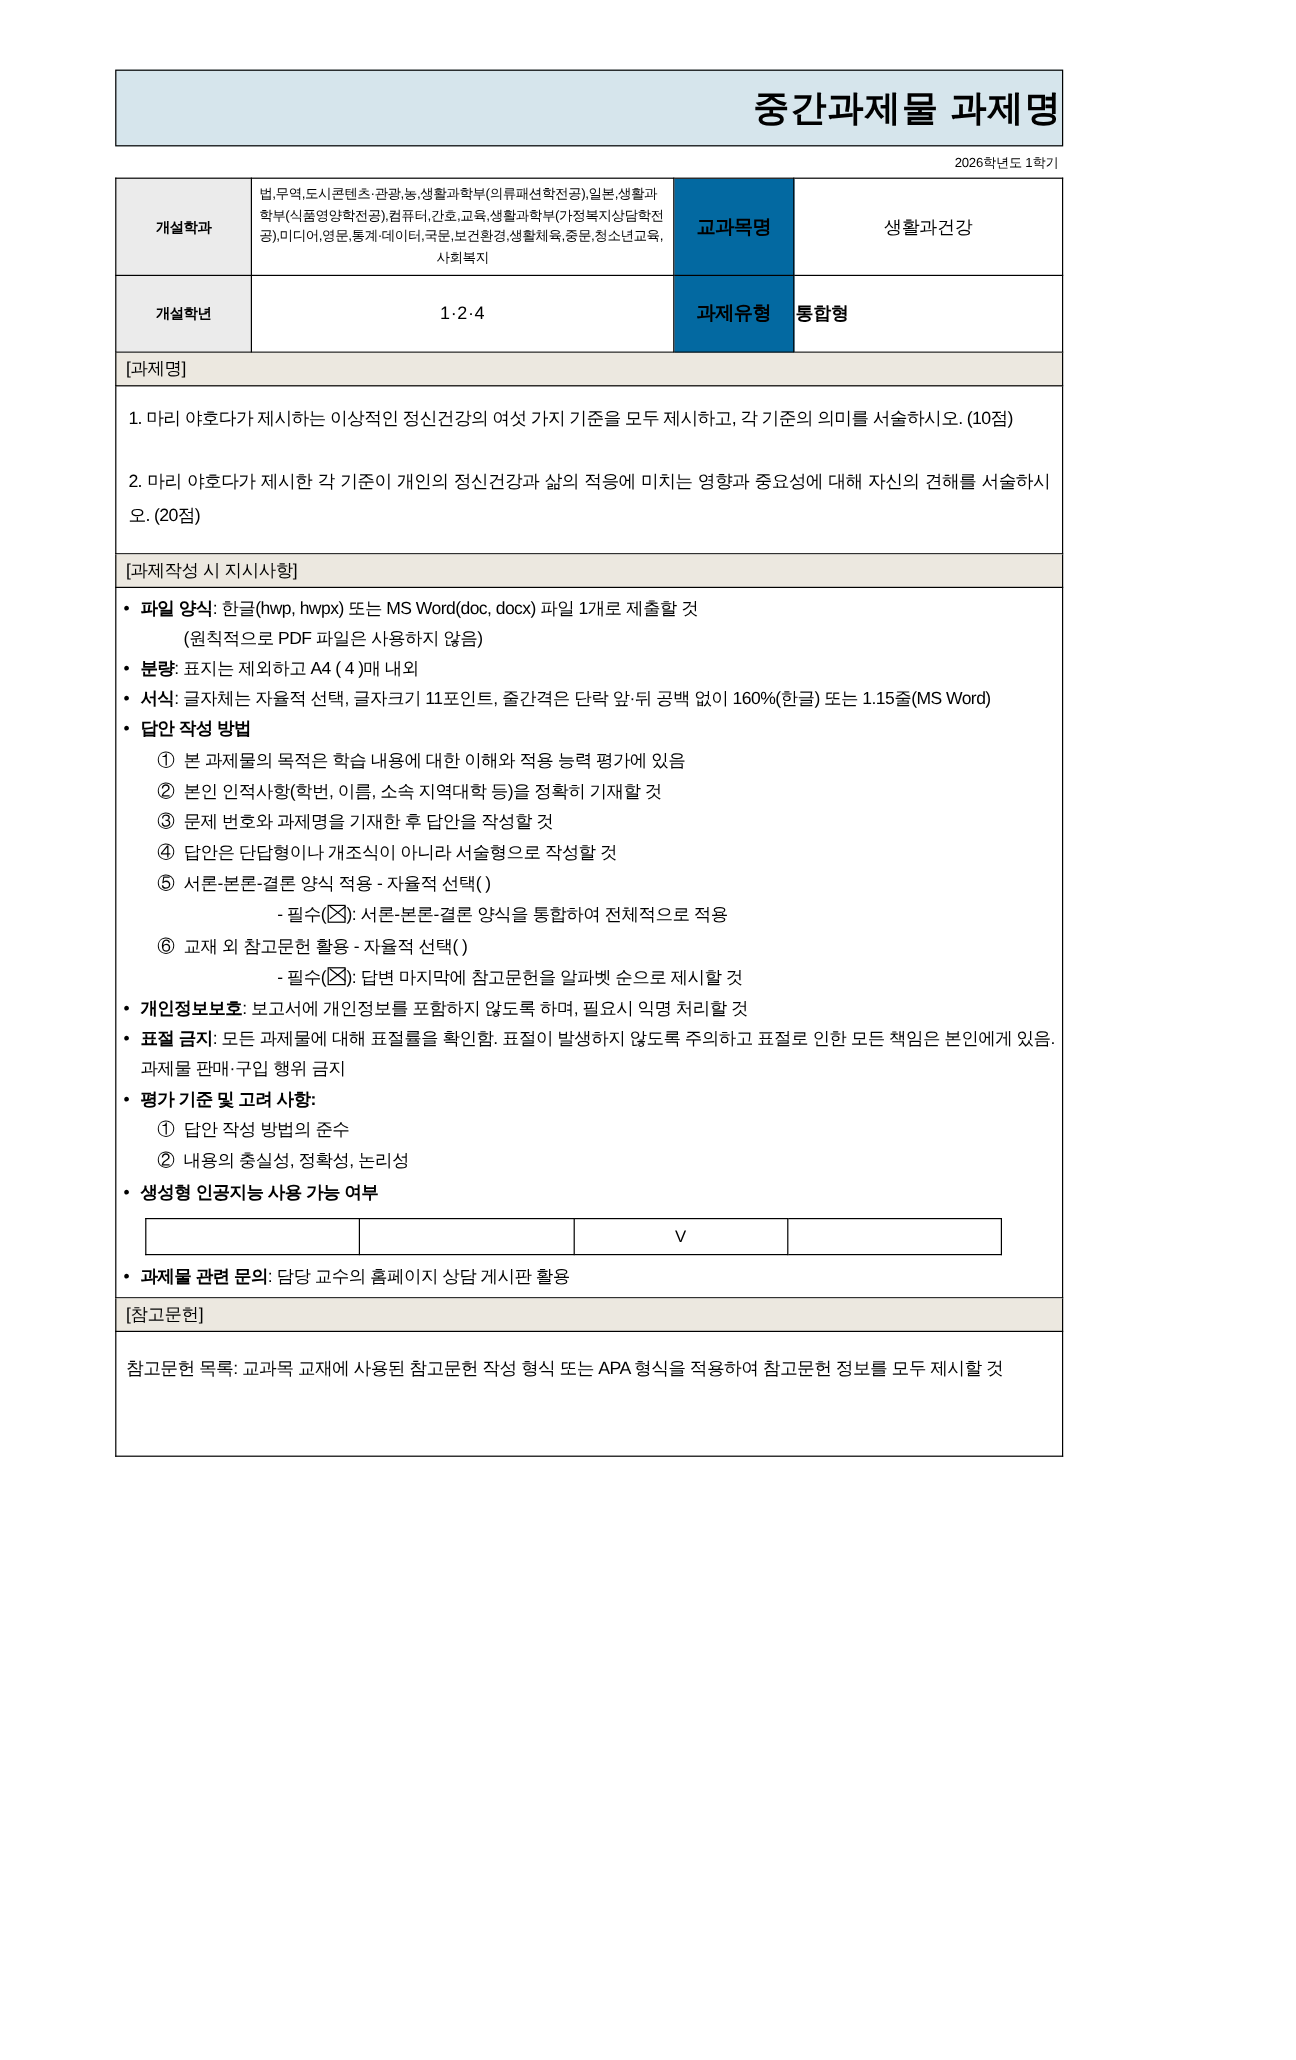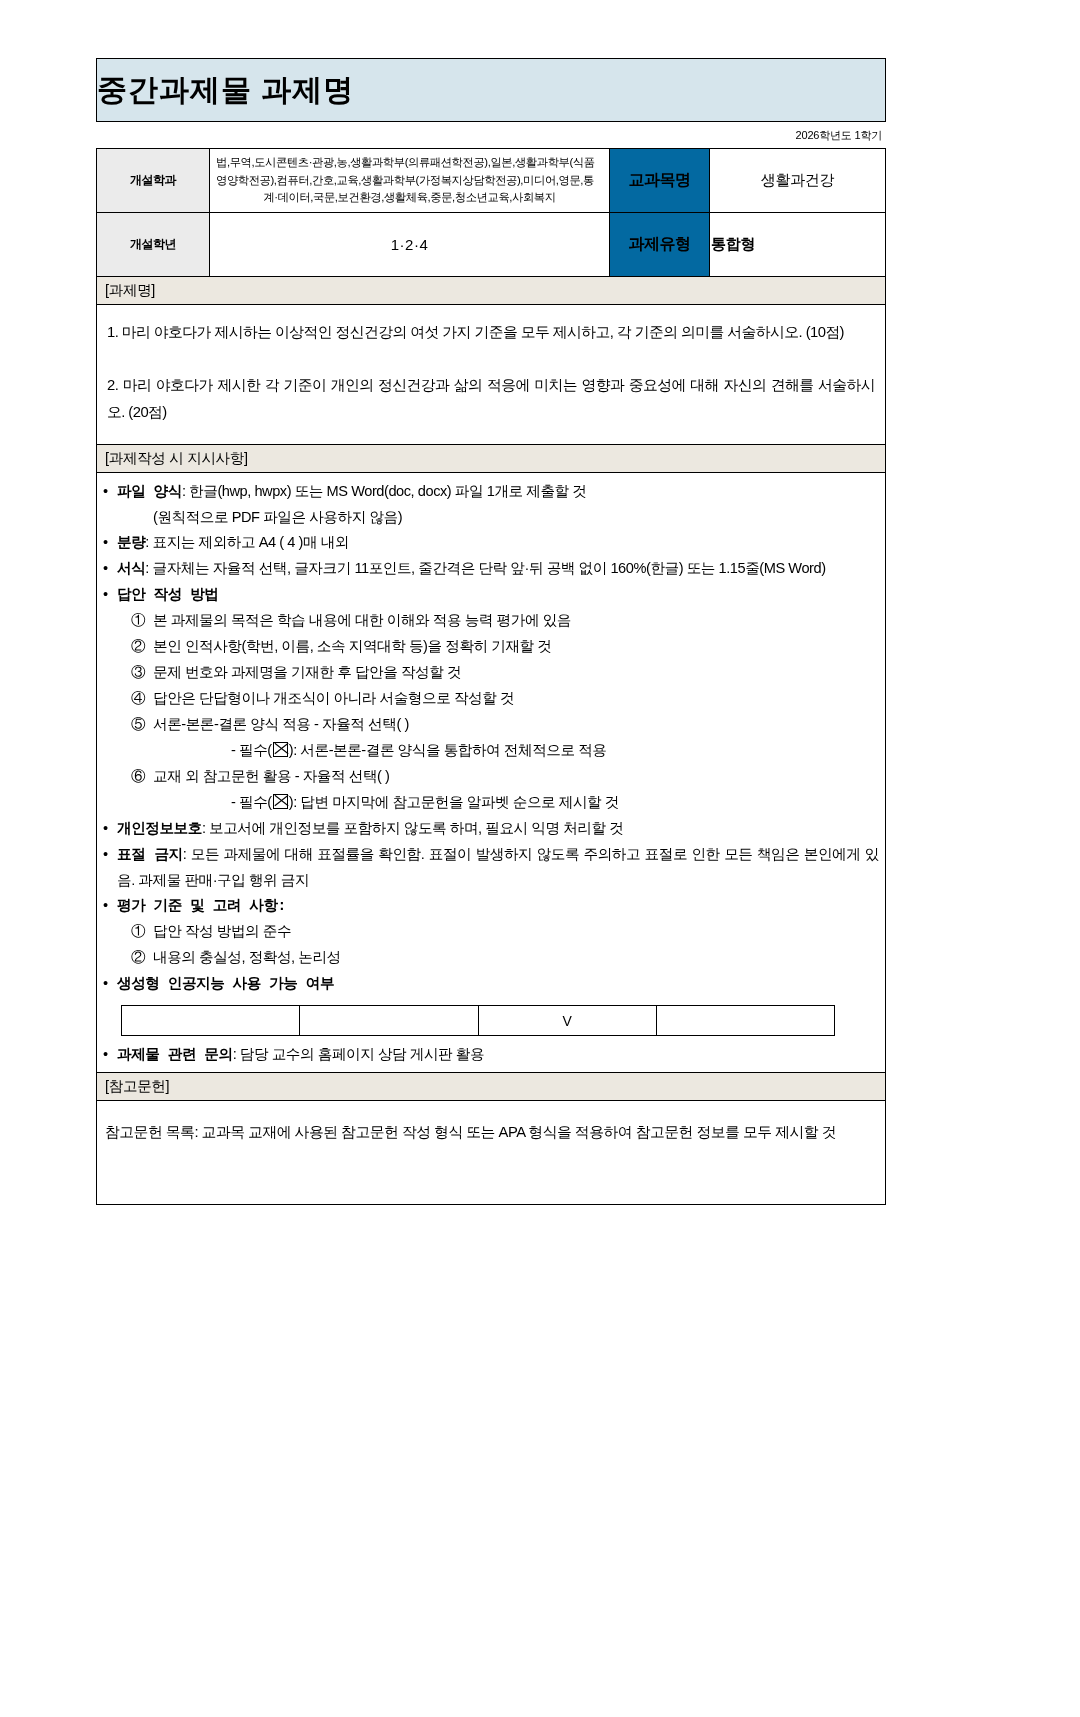--- a/index.html
+++ b/index.html
@@ -20,21 +20,21 @@
     top: 58px;
     width: 790px;
   }
   
   .title-box {
     border: 1px solid #000;
     background: #d6e5ec;
     height: 64px;
     display: flex;
     align-items: center;
-    justify-content: flex-start;
+    justify-content: flex-end;
     box-sizing: border-box;
   }
   .title-box .title-text {
     font-size: 30px;
     font-weight: bold;
     letter-spacing: 1px;
   }
   .semester {
     text-align: right;
     font-size: 11px;
@@ -60,21 +60,21 @@
     width: 113px;
     letter-spacing: -0.5px;
   }
   td.dept-val {
     font-size: 11.3px;
     line-height: 1.55;
     padding: 5px 6px 5px 6px;
     text-align: justify;
     text-align-last: center;
     letter-spacing: -0.4px;
-    width: 400px;
+    width: 352px;
   }
   td.subject-lbl {
     background: #0369a1;
     text-align: center;
     font-size: 16px;
     font-weight: bold;
     width: 100px;
     letter-spacing: -0.5px;
   }
   td.subject-val {
@@ -134,21 +134,20 @@
   .bullet-dot {
     width: 14px;
     flex: 0 0 14px;
     text-align: left;
   }
   .bullet-text {
     flex: 1;
   }
   .bullet-text b {
     font-weight: bold;
-    font-family: Liberation Mono, monospace;
   }
   .sub-indent {
     margin-left: 50px;
     font-size: 14.6px;
     line-height: 1.72;
     letter-spacing: -0.45px;
   }
   .num-row {
     margin-left: 28px;
     font-size: 14.6px;

